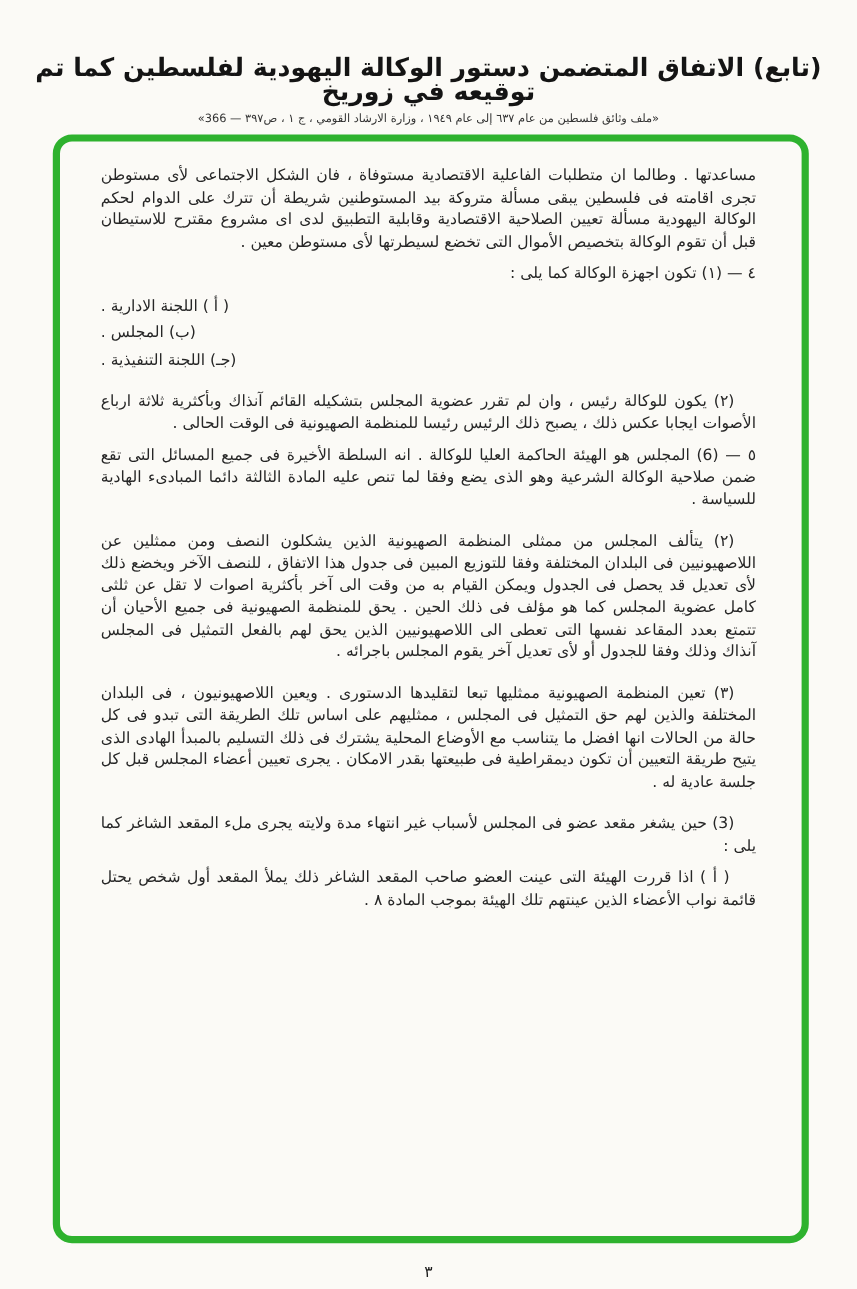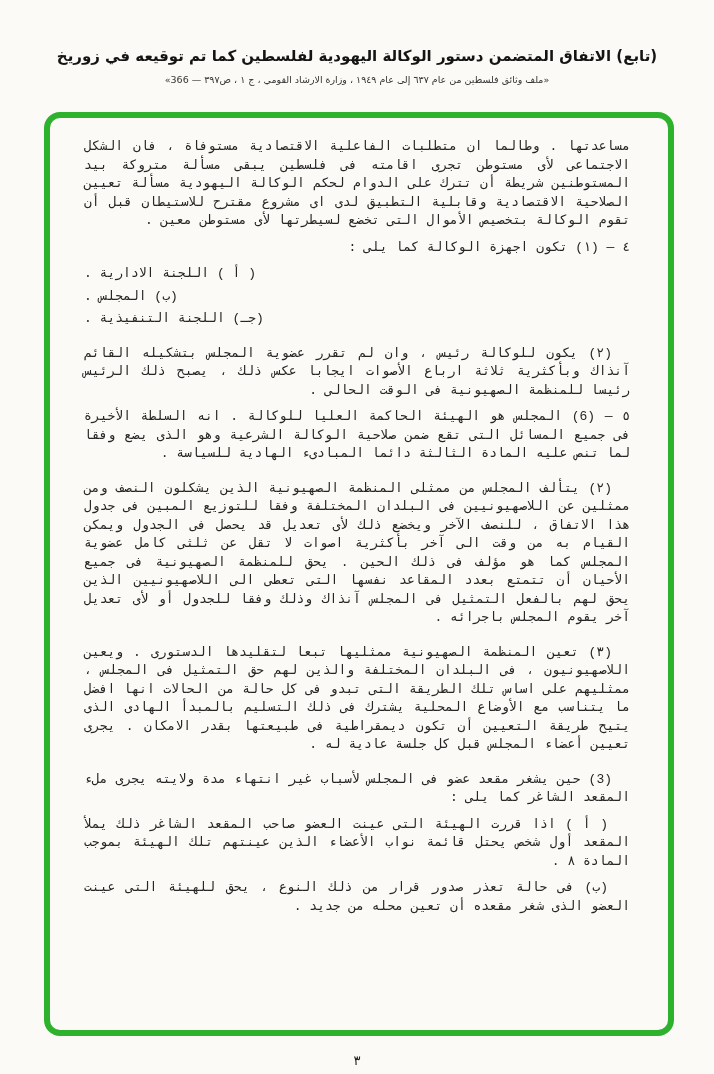--- a/index.html
+++ b/index.html
@@ -15,21 +15,21 @@
     color:var(--ink);
     position:relative;
     overflow:hidden;
   }
   .page{position:absolute;inset:0;}
   .header{
     position:absolute;top:46px;left:20px;right:20px;
     text-align:center;direction:rtl;
   }
   .doc-title{
-    font-size:15px;font-weight:bold;color:#141414;
+    font-size:21px;font-weight:bold;color:#141414;
     line-height:20px;
   }
   .citation{
     font-size:9.5px;color:#333;margin-top:8px;
   }
   .frame{
     position:absolute;left:44px;top:112px;right:40px;bottom:38px;
     border:6px solid var(--frame-green);
     border-radius:16px;
     box-sizing:border-box;
@@ -37,21 +37,21 @@
   }
   .content{
     position:absolute;inset:0;
     padding:20px 38px 10px 34px;
     direction:rtl;
     text-align:justify;
     font-size:13px;
     line-height:18.5px;
     color:var(--ink);
   }
-  p.para{margin:0 0 8px 0;font-family:Liberation Mono, monospace;}
+  p.para{margin:0 0 8px 0;}
   p.clause{margin-top:6px;}
   p.sub{text-indent:18px;margin-top:16px;}
   p.item{padding-right:26px;margin:0 0 4px 0;text-align:left;}
   p.item-block{text-indent:22px;margin-top:0;}
   .pagenum{
     position:absolute;bottom:6px;left:0;right:0;
     text-align:center;font-size:13px;color:#1c1c1c;
   }
 </style>
 </head>
@@ -70,19 +70,18 @@
       <p class="para clause">٤ — (١) تكون اجهزة الوكالة كما يلى :</p>
       <p class="para item">( أ ) اللجنة الادارية .</p>
       <p class="para item">(ب) المجلس .</p>
       <p class="para item">(جـ) اللجنة التنفيذية .</p>
       <p class="para sub">(٢) يكون للوكالة رئيس ، وان لم تقرر عضوية المجلس بتشكيله القائم آنذاك وبأكثرية ثلاثة ارباع الأصوات ايجابا عكس ذلك ، يصبح ذلك الرئيس رئيسا للمنظمة الصهيونية فى الوقت الحالى .</p>
       <p class="para clause">٥ — (6) المجلس هو الهيئة الحاكمة العليا للوكالة . انه السلطة الأخيرة فى جميع المسائل التى تقع ضمن صلاحية الوكالة الشرعية وهو الذى يضع وفقا لما تنص عليه المادة الثالثة دائما المبادىء الهادية للسياسة .</p>
       <p class="para sub">(٢) يتألف المجلس من ممثلى المنظمة الصهيونية الذين يشكلون النصف ومن ممثلين عن اللاصهيونيين فى البلدان المختلفة وفقا للتوزيع المبين فى جدول هذا الاتفاق ، للنصف الآخر ويخضع ذلك لأى تعديل قد يحصل فى الجدول ويمكن القيام به من وقت الى آخر بأكثرية اصوات لا تقل عن ثلثى كامل عضوية المجلس كما هو مؤلف فى ذلك الحين . يحق للمنظمة الصهيونية فى جميع الأحيان أن تتمتع بعدد المقاعد نفسها التى تعطى الى اللاصهيونيين الذين يحق لهم بالفعل التمثيل فى المجلس آنذاك وذلك وفقا للجدول أو لأى تعديل آخر يقوم المجلس باجرائه .</p>
       <p class="para sub">(٣) تعين المنظمة الصهيونية ممثليها تبعا لتقليدها الدستورى . ويعين اللاصهيونيون ، فى البلدان المختلفة والذين لهم حق التمثيل فى المجلس ، ممثليهم على اساس تلك الطريقة التى تبدو فى كل حالة من الحالات انها افضل ما يتناسب مع الأوضاع المحلية يشترك فى ذلك التسليم بالمبدأ الهادى الذى يتيح طريقة التعيين أن تكون ديمقراطية فى طبيعتها بقدر الامكان . يجرى تعيين أعضاء المجلس قبل كل جلسة عادية له .</p>
       <p class="para sub">(3) حين يشغر مقعد عضو فى المجلس لأسباب غير انتهاء مدة ولايته يجرى ملء المقعد الشاغر كما يلى :</p>
       <p class="para item-block">( أ ) اذا قررت الهيئة التى عينت العضو صاحب المقعد الشاغر ذلك يملأ المقعد أول شخص يحتل قائمة نواب الأعضاء الذين عينتهم تلك الهيئة بموجب المادة ٨ .</p>
-      <p class="para item-block">(ب) فى حالة تعذر صدور قرار من ذلك النوع ، يحق للهيئة التى عينت العضو الذى شغر مقعده أن تعين محله من جديد .</p>
     </div>
   </div>
 
   <div class="pagenum">٣</div>
 
 </div>
 
 </body></html>

